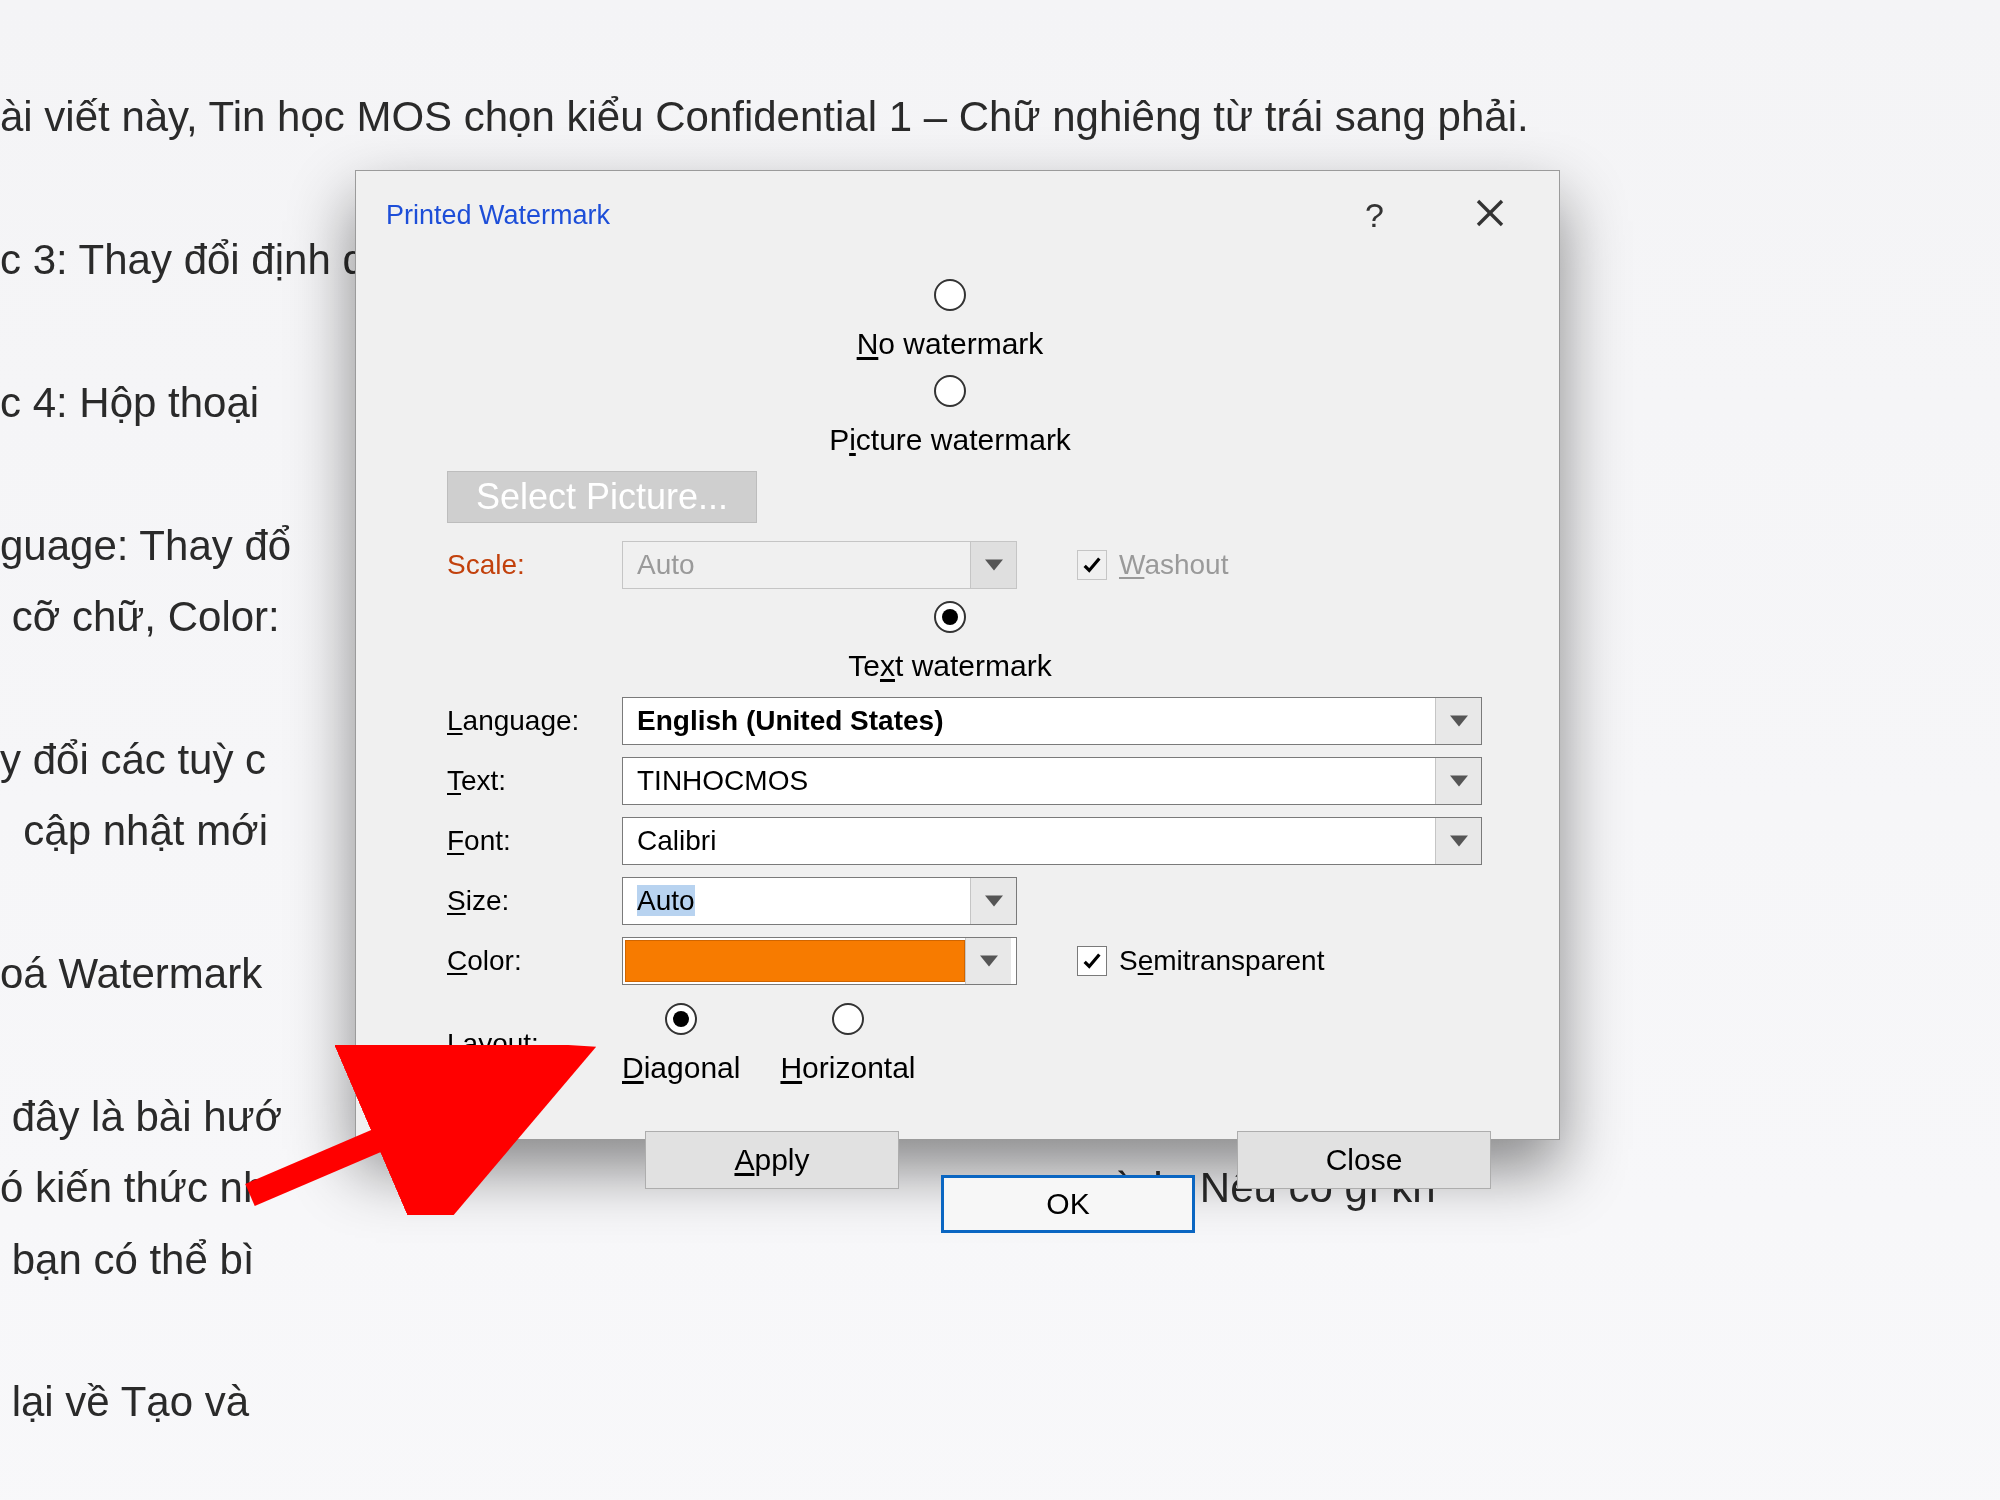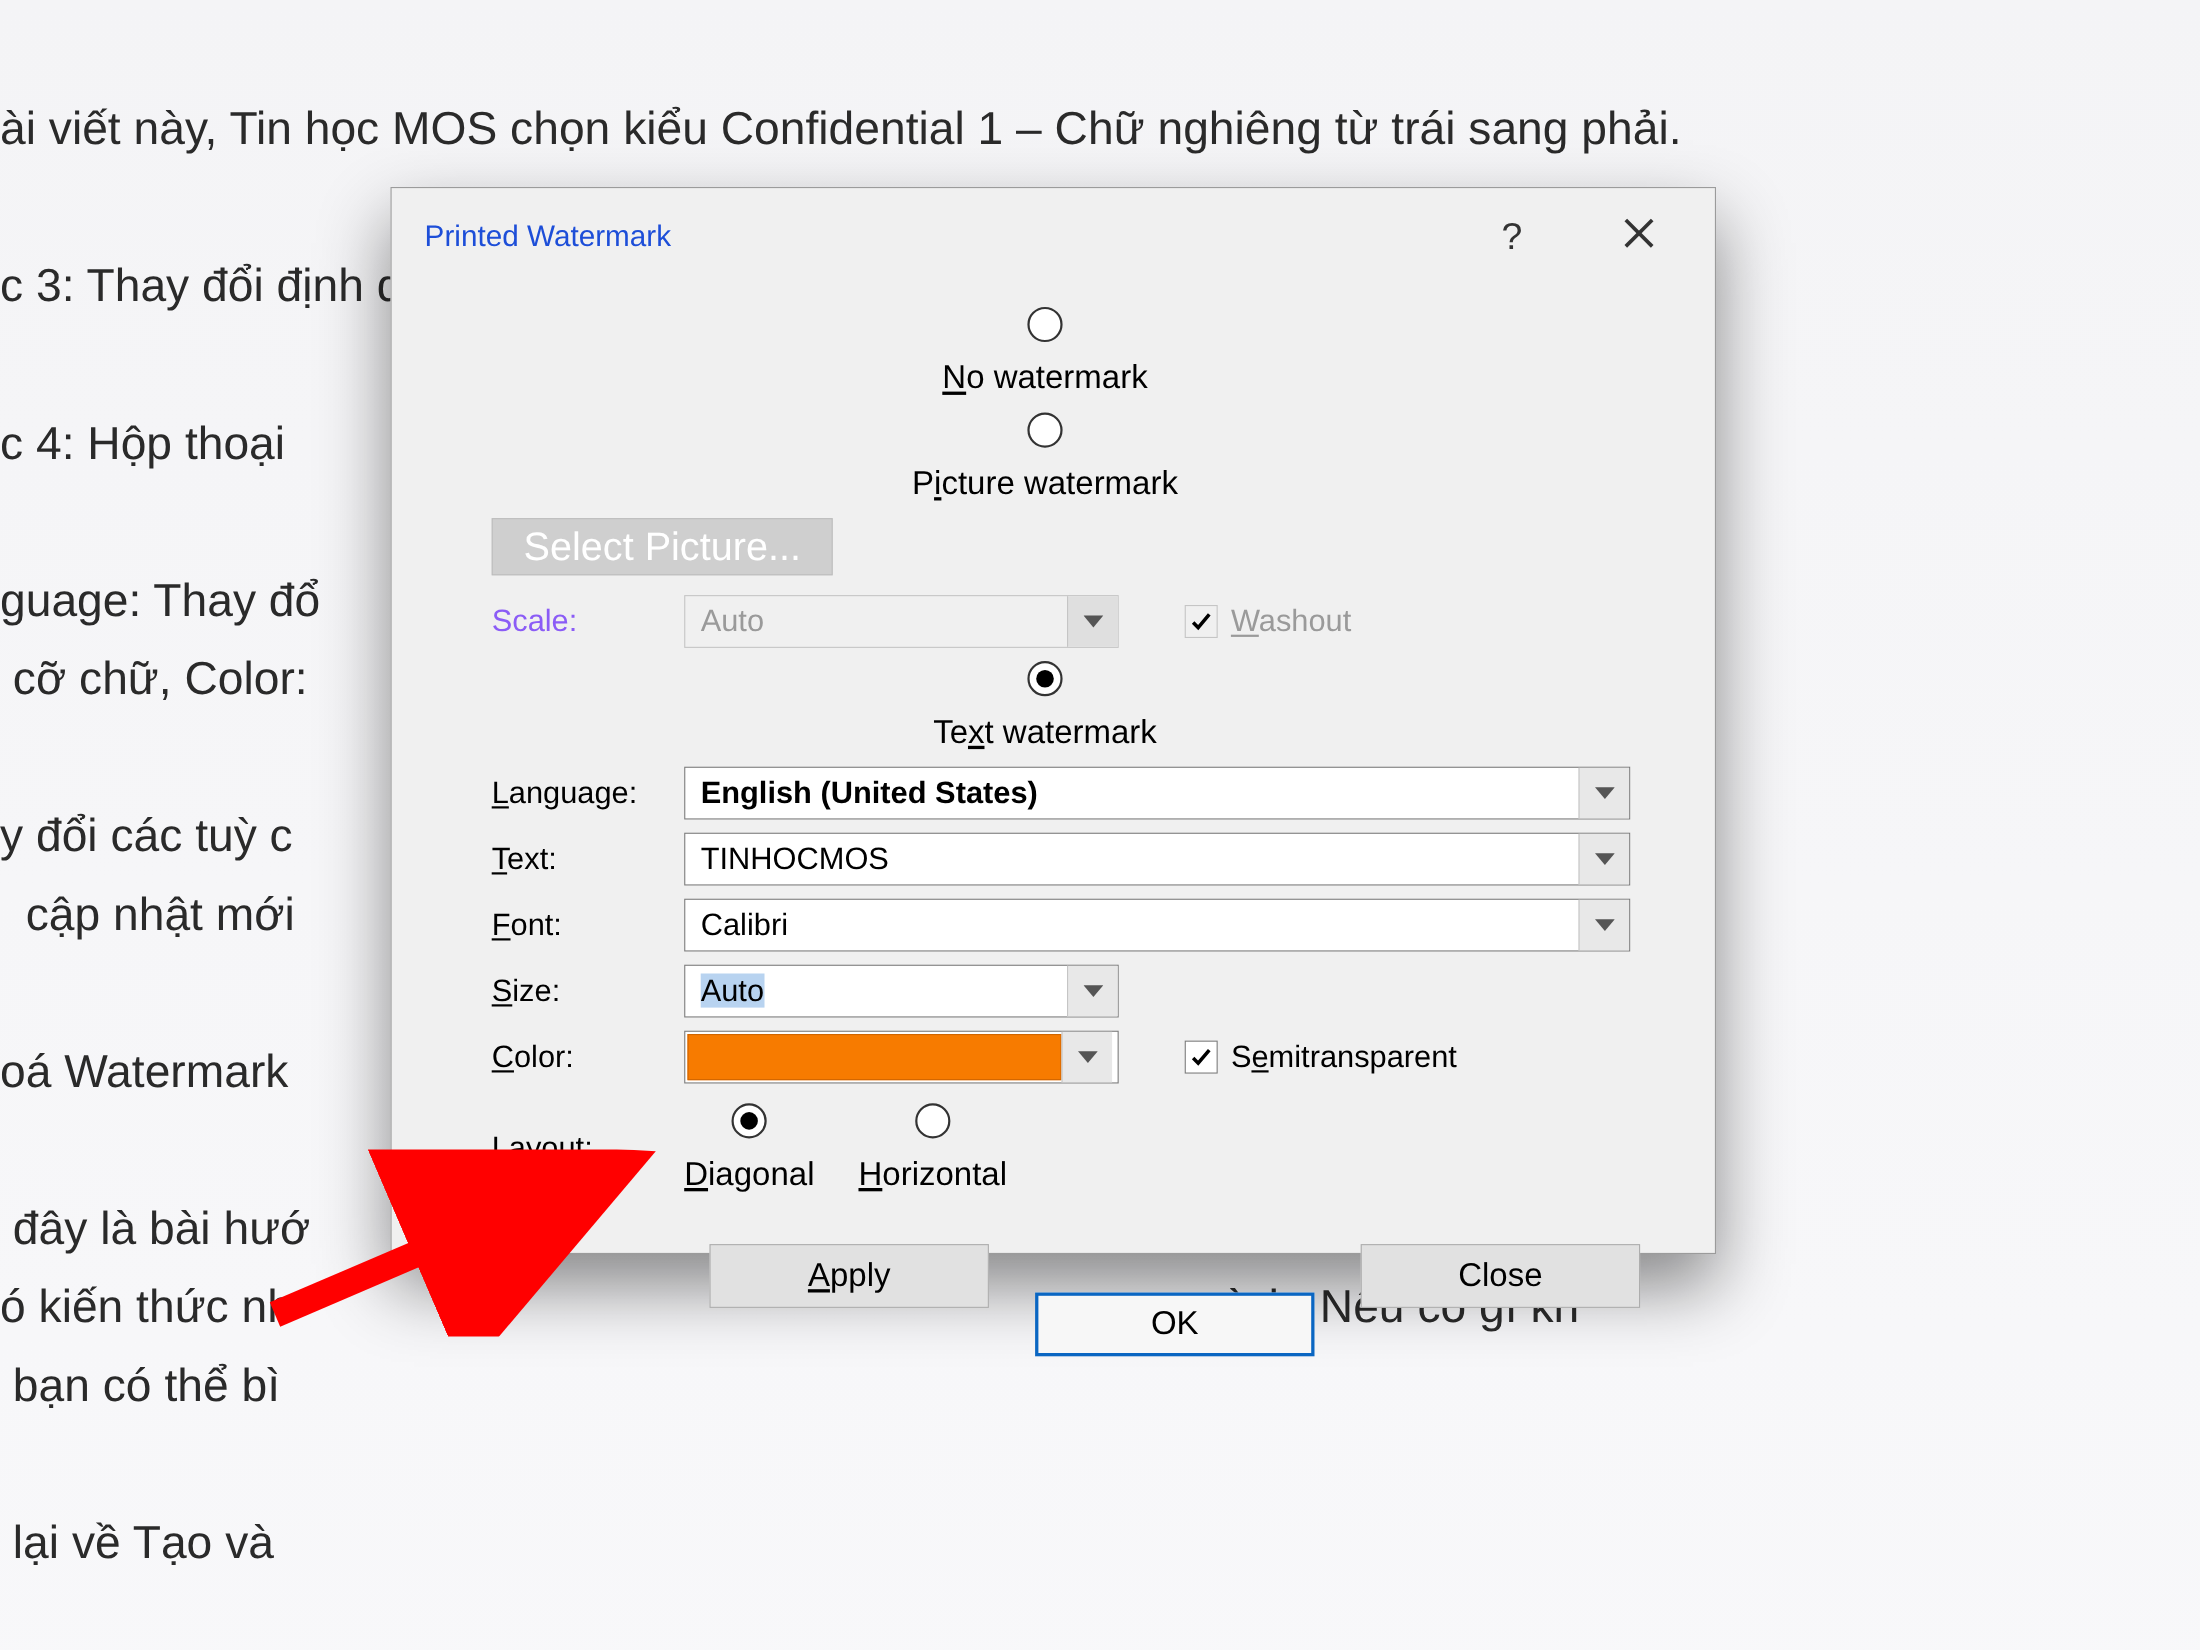--- a/index.html
+++ b/index.html
@@ -62,21 +62,21 @@
   }
   .radio-outline {
     width: 32px; height: 32px; border:2px solid #333; border-radius:50%;
     display:flex; align-items:center; justify-content:center;
     background:#fff;
   }
   .radio-outline.selected::after{
     content:""; width:16px;height:16px;border-radius:50%;background:#000;
   }
   .radio-label { font-size: 30px; color:#000;}
-  .disabled .radio-label, .disabled .field-label { color:#8b5cf6;}
+  .disabled .radio-label, .disabled .field-label { color:#c2410c;}
   .sub { margin-left: 56px; }
   .btn {
     display:inline-flex; align-items:center; justify-content:center;
     border:1px solid #b5b5b5; background:#e1e1e1;
     font-size:36px; color:#fff;
     height:52px; padding:0 28px;
   }
   .btn.disabled {
     background:#cfcfcf; border-color:#bdbdbd; color:#fff;
   }

